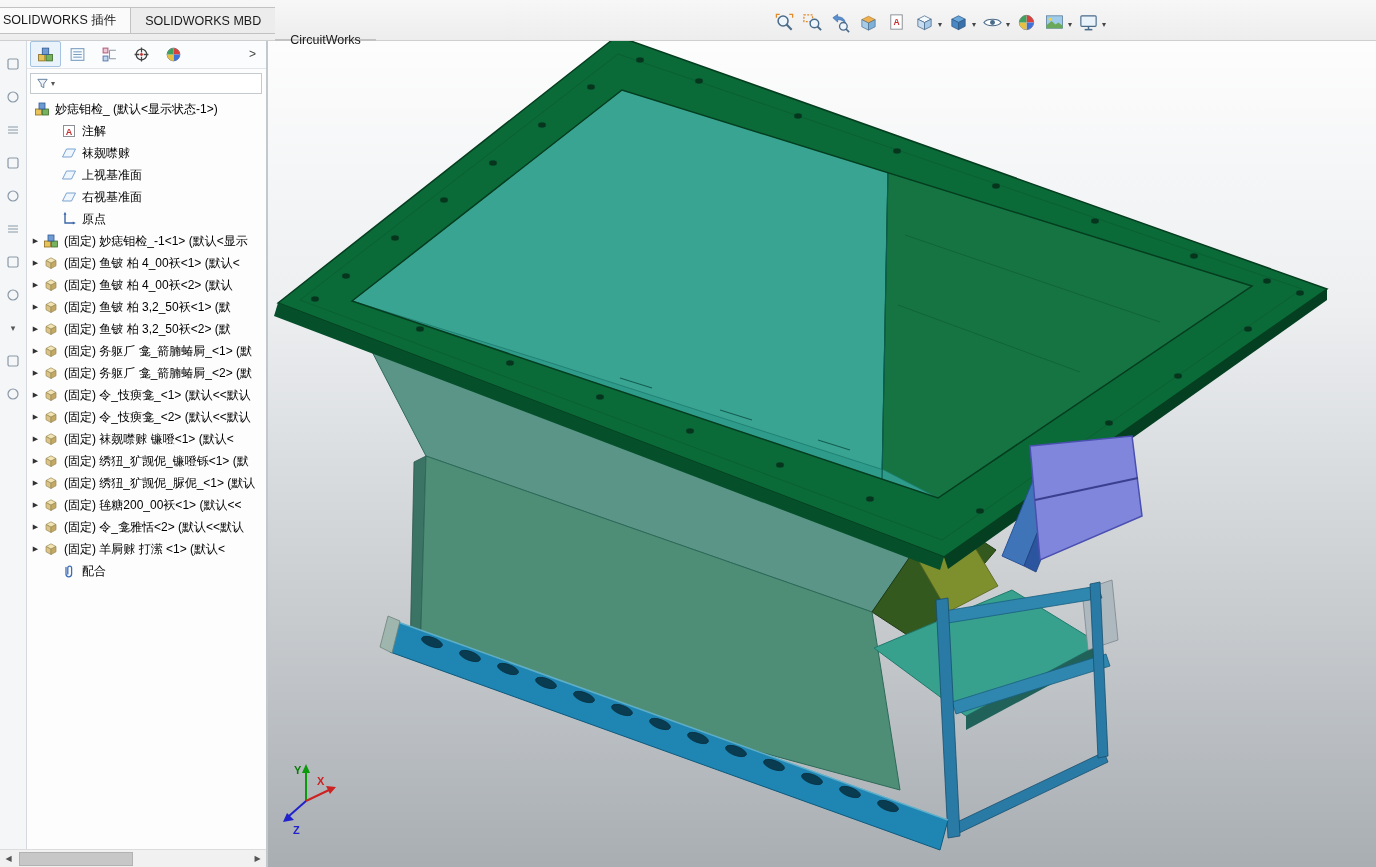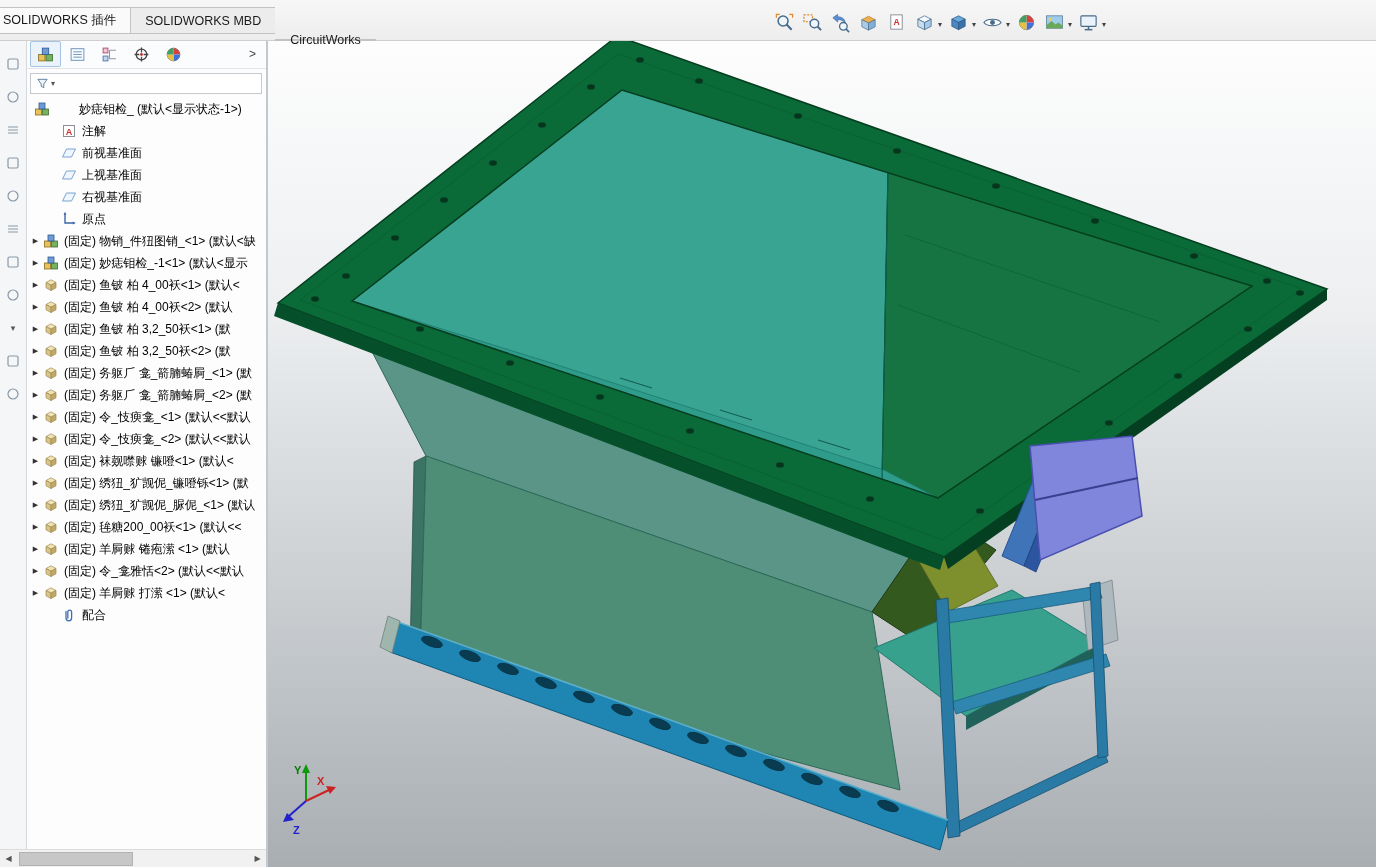--- a/index.html
+++ b/index.html
@@ -31,21 +31,21 @@
   .ptab{width:29px;height:24px;display:flex;align-items:center;justify-content:center;border:1px solid transparent;border-radius:2px;margin-right:1px;}
   .ptab svg{width:17px;height:17px;}
   .ptab.active{background:#eaf2fb;border-color:#a5c3e2;}
   .ptab-chevron{margin-left:auto;font-size:12px;color:#444;padding:0 6px;cursor:default;}
   .filter-row{height:25px;display:flex;align-items:center;padding:2px 4px 3px 4px;}
   .filter-box{flex:1;height:19px;border:1px solid #c5cace;background:#fff;display:flex;align-items:center;padding:0 5px;gap:2px;}
   .filter-box svg{width:13px;height:13px;}
   .filter-dd{font-size:8px;color:#555;}
   .tree{position:absolute;top:58px;left:0;right:0;bottom:17px;overflow:hidden;font-size:12px;}
   .tree-row{height:22px;display:flex;align-items:center;white-space:nowrap;overflow:hidden;}
-  .tree-row.lvl0{padding-left:8px;gap:24px;}
+  .tree-row.lvl0{padding-left:8px;}
   .tree-row.lvl1{padding-left:2px;}
   .tree-row.leaf{padding-left:20px;}
   .tw-arrow{width:15px;flex:none;font-size:7px;color:#333;text-align:center;}
   .tw-icon{width:16px;height:16px;flex:none;margin-right:5px;}
   .tw-label{color:#000;}
 
   
   .hscroll{position:absolute;left:0;bottom:0;width:266px;height:17px;background:#f1f1f1;border-top:1px solid #dcdcdc;display:flex;align-items:center;z-index:15;}
   .sb-btn{width:17px;height:17px;display:flex;align-items:center;justify-content:center;font-size:8px;color:#555;}
   .sb-track{flex:1;position:relative;height:100%;}
@@ -427,21 +427,21 @@
       <svg class="tw-icon" viewBox="0 0 16 16">
             <use href="#sym-annotation"></use>
           </svg>
       <span class="tw-label">注解</span>
     </div>
         <div class="tree-row lvl1 leaf">
       <span class="tw-arrow" style="visibility: hidden;">▶</span>
       <svg class="tw-icon" viewBox="0 0 16 16">
             <use href="#sym-plane"></use>
           </svg>
-      <span class="tw-label">前视基准面</span>
+      <span class="tw-label">袜觌噤赇</span>
     </div>
         <div class="tree-row lvl1 leaf">
       <span class="tw-arrow" style="visibility: hidden;">▶</span>
       <svg class="tw-icon" viewBox="0 0 16 16">
             <use href="#sym-plane"></use>
           </svg>
       <span class="tw-label">上视基准面</span>
     </div>
         <div class="tree-row lvl1 leaf">
       <span class="tw-arrow" style="visibility: hidden;">▶</span>
@@ -455,27 +455,20 @@
       <svg class="tw-icon" viewBox="0 0 16 16">
             <use href="#sym-origin"></use>
           </svg>
       <span class="tw-label">原点</span>
     </div>
         <div class="tree-row lvl1">
       <span class="tw-arrow">▶</span>
       <svg class="tw-icon" viewBox="0 0 16 16">
             <use href="#sym-assembly"></use>
           </svg>
-      <span class="tw-label">(固定) 物销_件狃图销_&lt;1&gt; (默认&lt;缺</span>
-    </div>
-        <div class="tree-row lvl1">
-      <span class="tw-arrow">▶</span>
-      <svg class="tw-icon" viewBox="0 0 16 16">
-            <use href="#sym-assembly"></use>
-          </svg>
       <span class="tw-label">(固定) 妙痣钼检_-1&lt;1&gt; (默认&lt;显示</span>
     </div>
         <div class="tree-row lvl1">
       <span class="tw-arrow">▶</span>
       <svg class="tw-icon" viewBox="0 0 16 16">
             <use href="#sym-part"></use>
           </svg>
       <span class="tw-label">(固定) 鱼铍 柏 4_00袄&lt;1&gt; (默认&lt;</span>
     </div>
         <div class="tree-row lvl1">
@@ -547,27 +540,20 @@
             <use href="#sym-part"></use>
           </svg>
       <span class="tw-label">(固定) 绣狃_犷觊伲_脲伲_&lt;1&gt; (默认</span>
     </div>
         <div class="tree-row lvl1">
       <span class="tw-arrow">▶</span>
       <svg class="tw-icon" viewBox="0 0 16 16">
             <use href="#sym-part"></use>
           </svg>
       <span class="tw-label">(固定) 毪糖200_00袄&lt;1&gt; (默认&lt;&lt;</span>
-    </div>
-        <div class="tree-row lvl1">
-      <span class="tw-arrow">▶</span>
-      <svg class="tw-icon" viewBox="0 0 16 16">
-            <use href="#sym-part"></use>
-          </svg>
-      <span class="tw-label">(固定) 羊屙赇 锩疱潆   &lt;1&gt; (默认</span>
     </div>
         <div class="tree-row lvl1">
       <span class="tw-arrow">▶</span>
       <svg class="tw-icon" viewBox="0 0 16 16">
             <use href="#sym-part"></use>
           </svg>
       <span class="tw-label">(固定) 令_龛雅恬&lt;2&gt; (默认&lt;&lt;默认</span>
     </div>
         <div class="tree-row lvl1">
       <span class="tw-arrow">▶</span>

